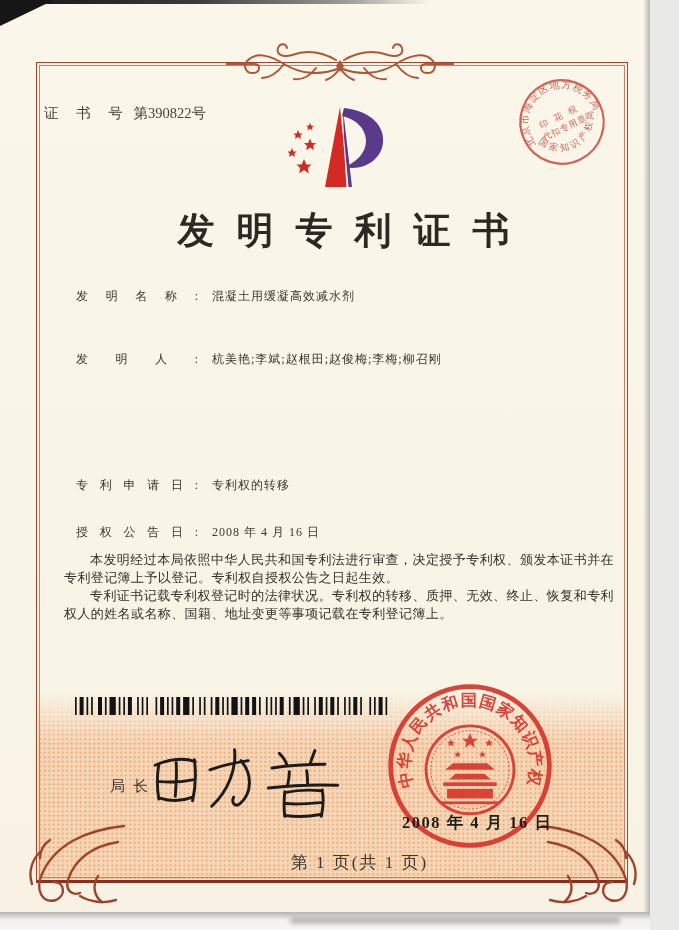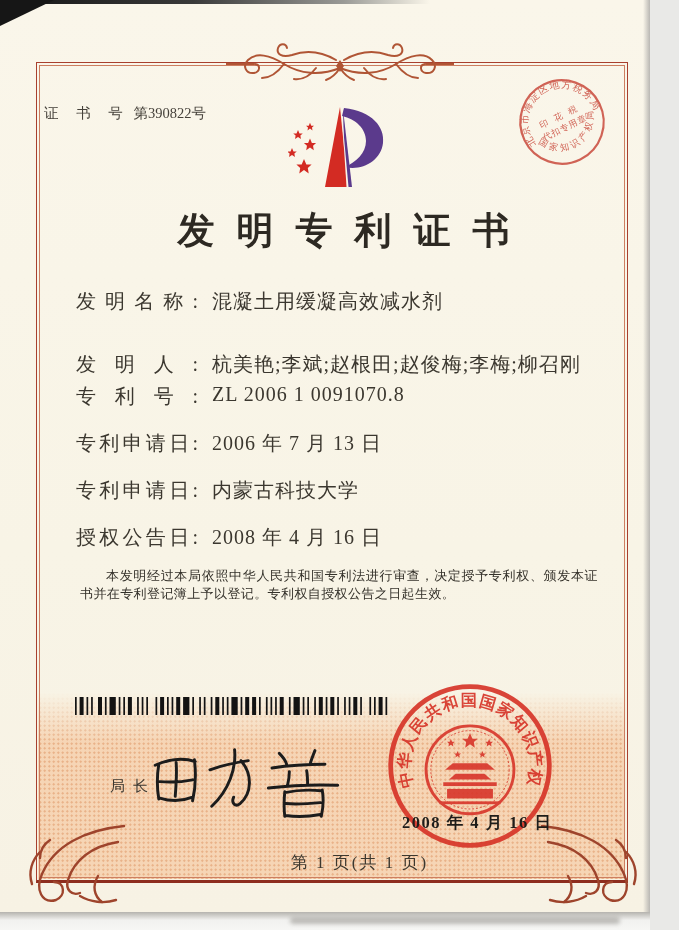--- a/index.html
+++ b/index.html
@@ -30,26 +30,26 @@
   .ornament-top{position:absolute;left:226px;top:38px;z-index:4;}
   .corner-flourish{position:absolute;z-index:4;}
   .corner-bl{left:20px;top:816px;}
   .corner-br{left:534px;top:816px;transform:scaleX(-1);}
   
   .cert-no{position:absolute;left:44px;top:104px;font-size:14.5px;color:#45413a;z-index:5;}
   .cert-no .lbl{letter-spacing:7px;}
   .logo{position:absolute;left:288px;top:103px;z-index:5;}
   .title{position:absolute;left:0;width:679px;top:206px;text-align:center;z-index:5;
          font-size:37px;font-weight:700;color:#2d2922;letter-spacing:22px;padding-left:30px;box-sizing:border-box;}
-  .field{position:absolute;left:76px;font-size:20px;color:#3b372f;z-index:5;white-space:nowrap;}
+  .field{position:absolute;left:76px;font-size:12px;color:#3b372f;z-index:5;white-space:nowrap;}
   .f-label{display:inline-block;width:122px;text-align:justify;text-align-last:justify;vertical-align:top;}
   .f-value{margin-left:14px;letter-spacing:1px;}
   .f1{top:288px}.f2{top:351px}.f3{top:383px}.f4{top:430px}.f5{top:477px}.f6{top:524px}
   .body-text{position:absolute;left:64px;top:551px;width:550px;z-index:5;color:#34312a;}
-  .body-text p{margin:16px;font-size:13px;line-height:18px;text-indent:2em;text-align:justify;letter-spacing:.4px;}
+  .body-text p{margin:0;font-size:13px;line-height:18px;text-indent:2em;text-align:justify;letter-spacing:.4px;}
   .barcode{position:absolute;left:74px;top:697px;z-index:5;}
   .signer{position:absolute;left:110px;top:777px;font-size:15px;color:#3a362f;letter-spacing:8px;z-index:5;text-align:right;}
   .signature{position:absolute;left:146px;top:736px;z-index:5;}
   .sr{position:absolute;width:1px;height:1px;overflow:hidden;opacity:0;}
   .seal{position:absolute;left:384px;top:680px;z-index:6;opacity:.9;}
   .issue-date{position:absolute;left:402px;top:812px;z-index:7;font-size:16.5px;font-weight:600;
          color:#1f1d1a;letter-spacing:1.5px;white-space:nowrap;}
   .page-footer{position:absolute;left:0;width:679px;top:851px;text-align:center;z-index:7;
          font-size:17px;font-weight:400;color:#3c382f;letter-spacing:2px;padding-left:20px;}
   .tax-stamp{position:absolute;left:512px;top:72px;z-index:6;opacity:.82;transform:rotate(-26deg);}
@@ -123,35 +123,30 @@
     </svg>
 
     <div class="title">发明专利证书</div>
 
     <div class="field f1">
       <span class="f-label">发明名称:</span><span class="f-value">混凝土用缓凝高效减水剂</span>
     </div>
     <div class="field f2">
       <span class="f-label">发明人:</span><span class="f-value">杭美艳;李斌;赵根田;赵俊梅;李梅;柳召刚</span>
     </div>
-    <div class="field f3">
-      <span class="f-label">专利号:</span><span class="f-value">ZL 2006 1 0091070.8</span>
-    </div>
-    <div class="field f4">
-      <span class="f-label">专利申请日:</span><span class="f-value">2006 年 7 月 13 日</span>
-    </div>
     <div class="field f5">
-      <span class="f-label">专利申请日:</span><span class="f-value">内蒙古科技大学</span>
+      <span class="f-label">专利申请日:</span><span class="f-value">专利权的转移</span>
     </div>
     <div class="field f6">
       <span class="f-label">授权公告日:</span><span class="f-value">2008 年 4 月 16 日</span>
     </div>
 
     <div class="body-text">
       <p>本发明经过本局依照中华人民共和国专利法进行审查，决定授予专利权、颁发本证书并在专利登记簿上予以登记。专利权自授权公告之日起生效。</p>
+      <p>专利证书记载专利权登记时的法律状况。专利权的转移、质押、无效、终止、恢复和专利权人的姓名或名称、国籍、地址变更等事项记载在专利登记簿上。</p>
     </div>
 
     <svg id="barcode-svg" class="barcode" width="330" height="18" viewBox="0 0 330 18">
         <rect x="1" y="0" width="1.6999999999999997" height="18" fill="#131313"></rect>
         <rect x="5.6" y="0" width="3.9999999999999996" height="18" fill="#131313"></rect>
         <rect x="12.5" y="0" width="1.6999999999999997" height="18" fill="#131313"></rect>
         <rect x="17.1" y="0" width="1.6999999999999997" height="18" fill="#131313"></rect>
         <rect x="24" y="0" width="3.9999999999999996" height="18" fill="#131313"></rect>
         <rect x="30.900000000000002" y="0" width="1.6999999999999997" height="18" fill="#131313"></rect>
         <rect x="35.5" y="0" width="6.3" height="18" fill="#131313"></rect>

